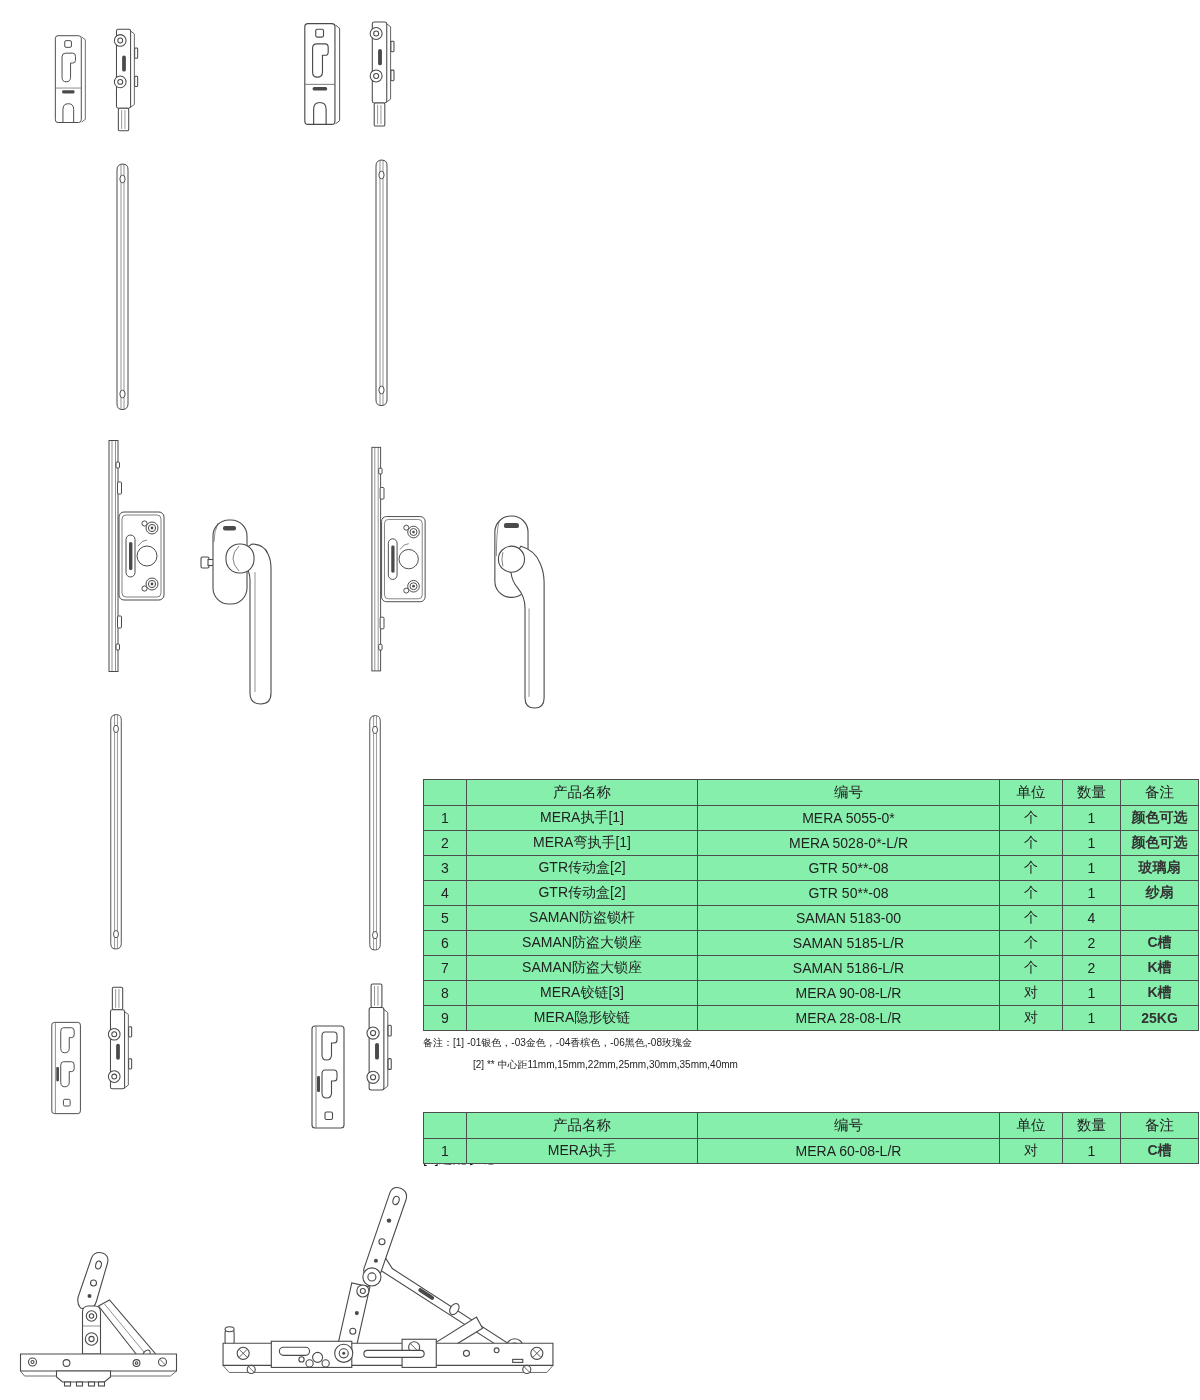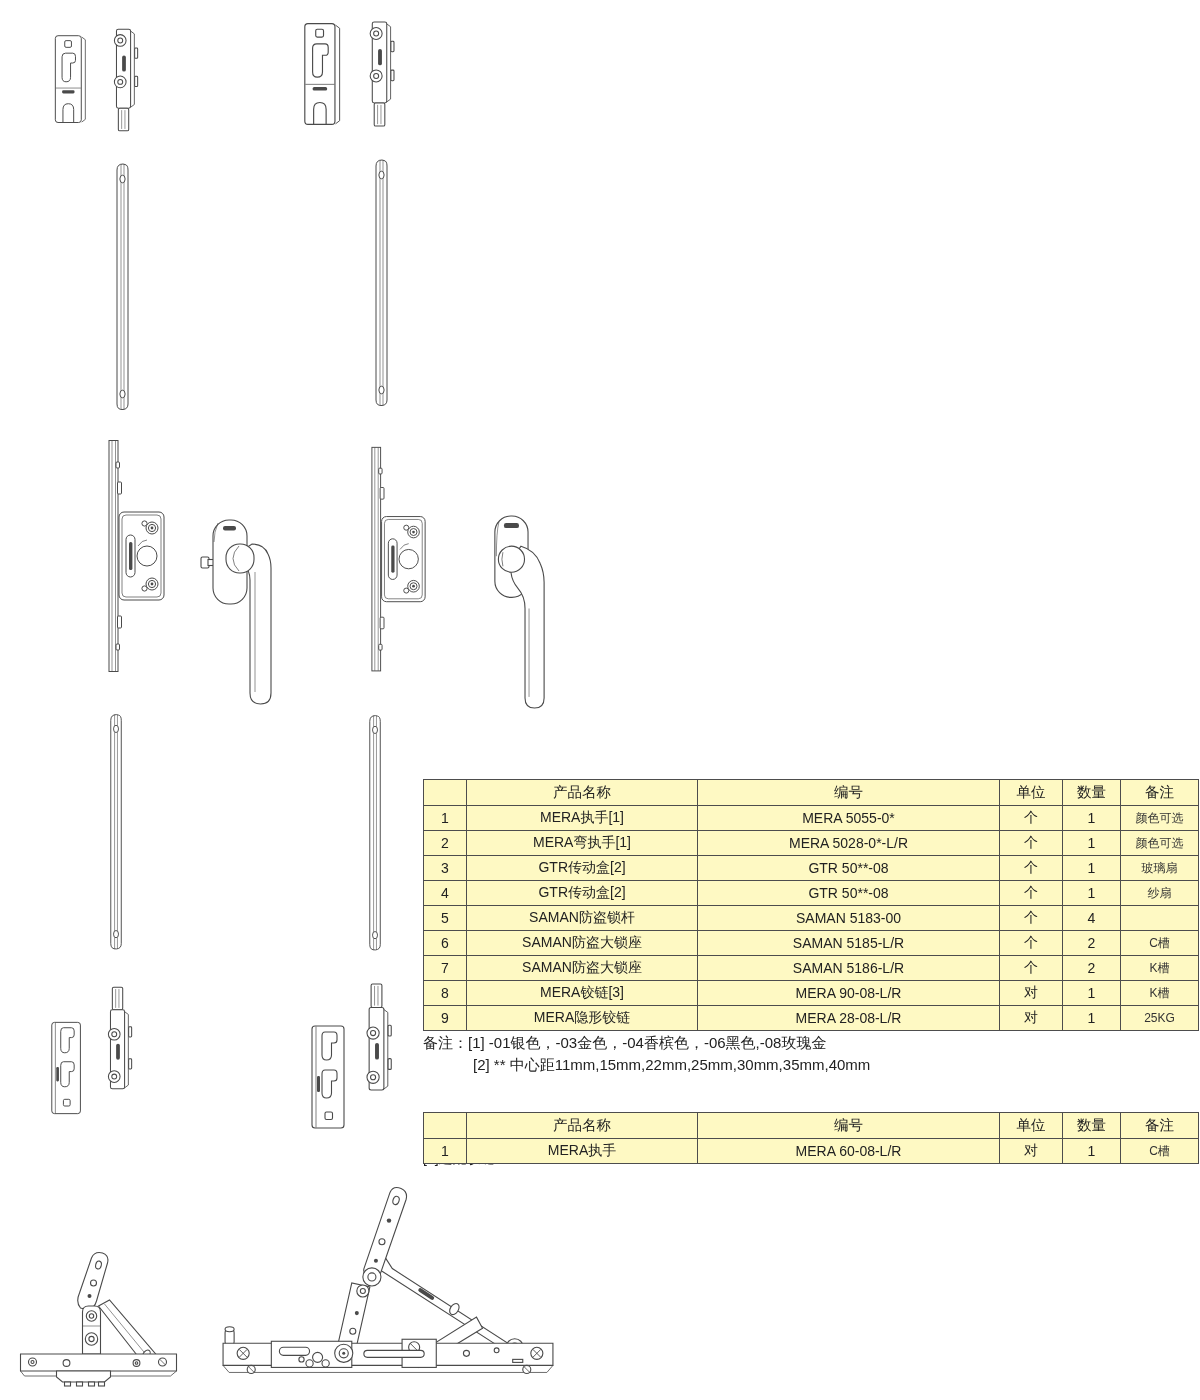--- a/index.html
+++ b/index.html
@@ -6,32 +6,32 @@
   body{
     width:1200px;height:1400px;position:relative;background:#ffffff;
     font-family:"Liberation Sans","DejaVu Sans",sans-serif;color:#222;
     overflow:hidden;
   }
   .drawing{position:absolute;}
   .drawing svg{display:block;overflow:visible;}
   
   table.parts{
     position:absolute;border-collapse:collapse;table-layout:fixed;
-    background:#fef9c3;
+    background:#86efac;
   }
   table.parts th,table.parts td{
     border:1px solid #4d4d4d;text-align:center;vertical-align:middle;
     padding:0 2px;font-size:14px;color:#222;white-space:nowrap;overflow:hidden;
     height:24px;font-weight:normal;
   }
   table.parts th{font-size:14.5px;height:25px;}
-  table.parts td.remark{font-size:12px;color:#333;}
+  table.parts td.remark{font-size:14px;color:#333;font-weight:bold;}
   #main-table{left:423px;top:779px;width:775px;}
   #optional-table{left:423px;top:1112px;width:775px;}
-  .notes{position:absolute;left:423px;top:1032px;font-size:15px;line-height:22px;color:#222;}
+  .notes{position:absolute;left:423px;top:1032px;font-size:10px;line-height:22px;color:#222;}
   .notes .line2{padding-left:50px;}
   .section-title{position:absolute;left:423px;top:1150px;font-size:14px;color:#222;}
 </style>
 </head>
 <body>
 
 <svg width="0" height="0" style="position:absolute" aria-hidden="true">
 <defs>
   <symbol id="sym-rod" viewBox="0 0 22 252">
     <g fill="#fff" stroke="#4a4a4a" stroke-width="1">

